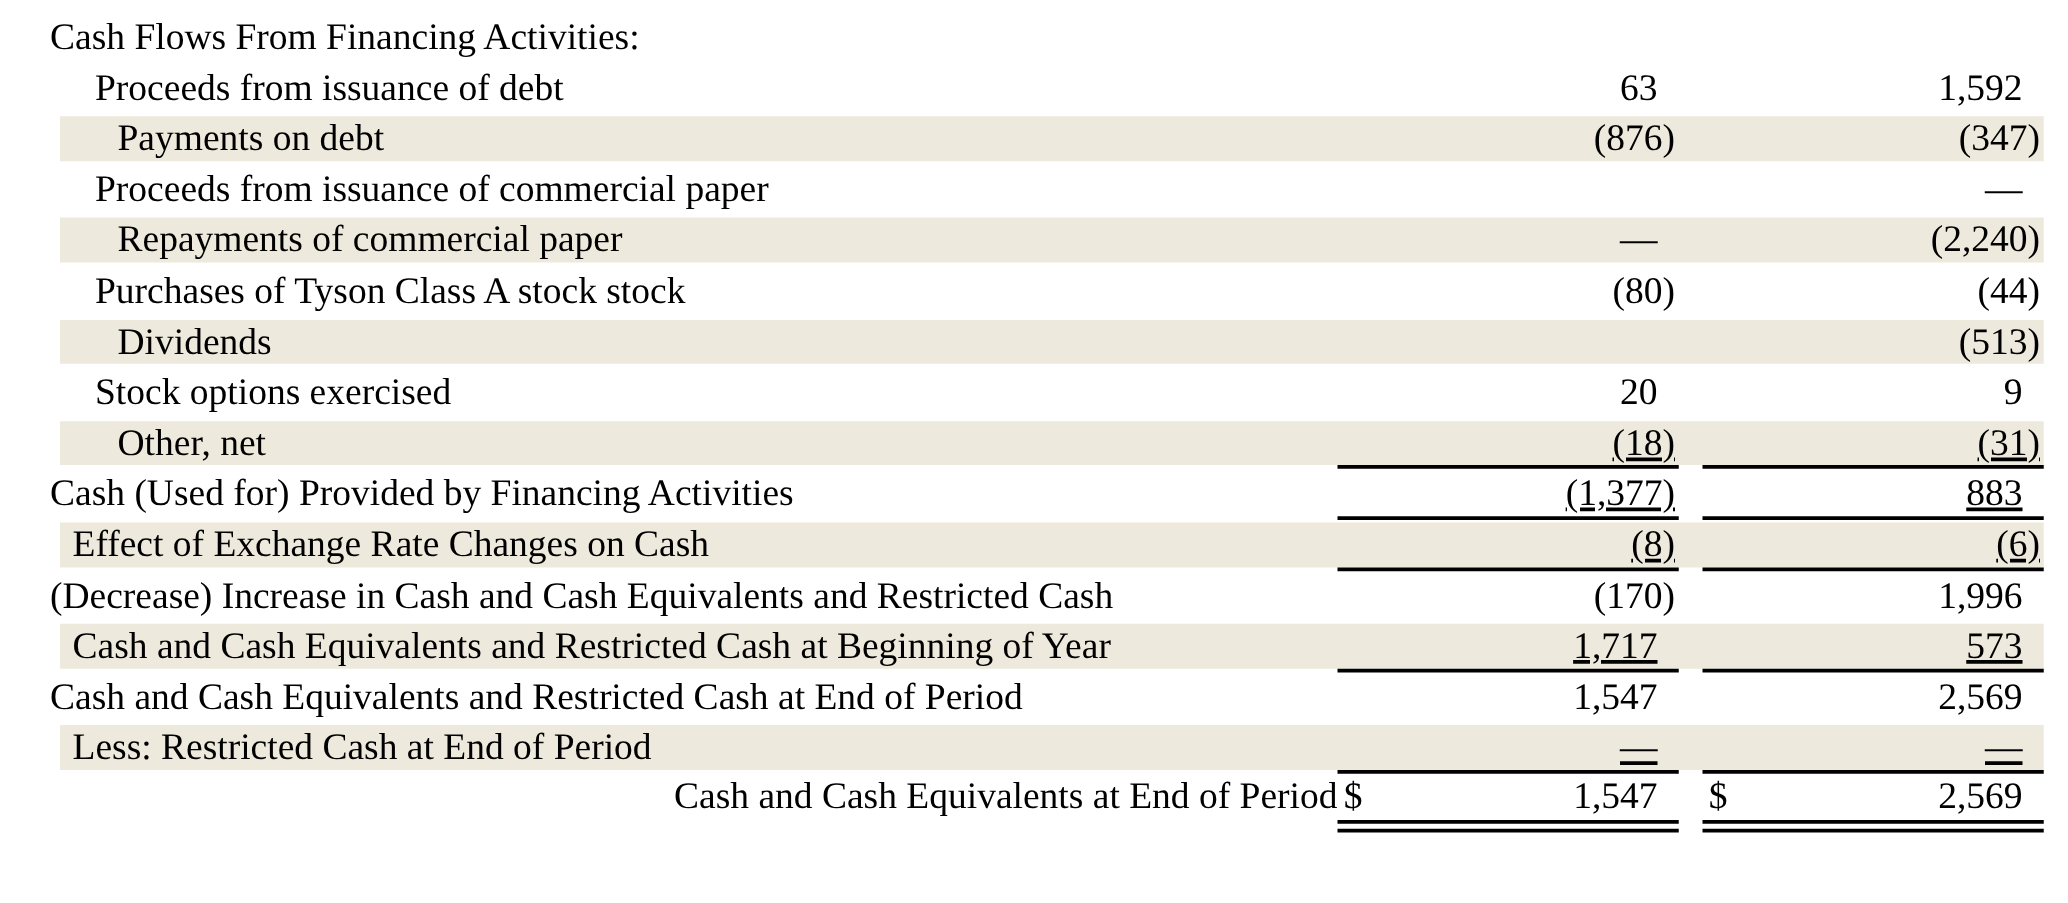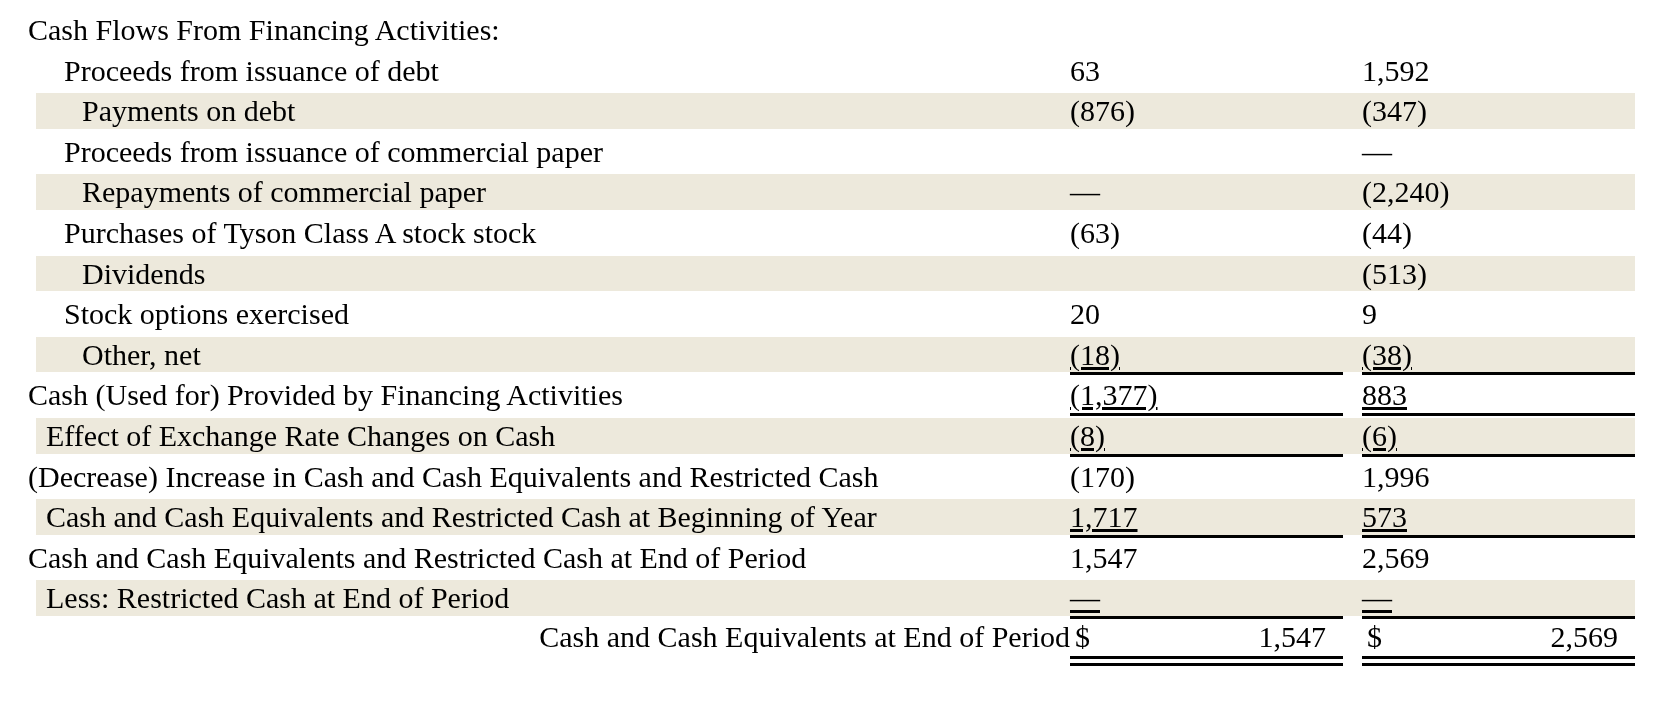--- a/index.html
+++ b/index.html
@@ -9,21 +9,21 @@
   }
   body {
     width: 1654px;
     height: 722px;
     overflow: hidden;
     font-family: "Liberation Serif", "DejaVu Serif", serif;
     font-size: 30px;
     color: var(--ink, #000);
   }
   .sheet {
-    padding: 10px 0 0 18px;
+    padding: 10px 0 0 30px;
     width: 1635px;
     box-sizing: border-box;
   }
   .row {
     display: flex;
     align-items: stretch;
     height: 40.6px;
     line-height: 40.6px;
     white-space: nowrap;
     box-sizing: border-box;
@@ -40,20 +40,21 @@
     min-width: 0;
     padding-left: 10px;
     overflow: hidden;
   }
   .row.indent .label { padding-left: 46px; }
   .cell {
     flex: 0 0 273px;
     width: 273px;
     box-sizing: border-box;
     display: flex;
+    justify-content: flex-end;
   }
   .cell + .cell { margin-left: 19px; }
   .cell .num { padding-right: 17px; }
   .cell.paren .num { padding-right: 3px; }
   .cell.dollar { justify-content: space-between; padding-left: 5px; }
   .row.rule-single .cell { border-bottom: 3px solid var(--rule, #000); text-decoration: underline; }
   .row.rule-double { height: 47px; line-height: 36px; text-align: right; }
   .row.rule-double .cell { border-bottom: 10px double var(--rule, #000); }
 </style>
 </head>
@@ -99,21 +100,21 @@
     <div class="cell">
           <span class="num">—</span>
         </div>
     <div class="cell paren">
           <span class="num">(2,240)</span>
         </div>
   </div>
       <div class="row indent">
     <div class="label">Purchases of Tyson Class A stock stock</div>
     <div class="cell paren">
-          <span class="num">(63)</span>
+          <span class="num">(80)</span>
         </div>
     <div class="cell paren">
           <span class="num">(44)</span>
         </div>
   </div>
       <div class="row shaded indent">
     <div class="label">Dividends</div>
     <div class="cell paren">
           <span class="num">(513)</span>
         </div>
@@ -126,21 +127,21 @@
     <div class="cell">
           <span class="num">9</span>
         </div>
   </div>
       <div class="row shaded indent rule-single">
     <div class="label">Other, net</div>
     <div class="cell paren">
           <span class="num">(18)</span>
         </div>
     <div class="cell paren">
-          <span class="num">(38)</span>
+          <span class="num">(31)</span>
         </div>
   </div>
       <div class="row rule-single">
     <div class="label">Cash (Used for) Provided by Financing Activities</div>
     <div class="cell paren">
           <span class="num">(1,377)</span>
         </div>
     <div class="cell">
           <span class="num">883</span>
         </div>

